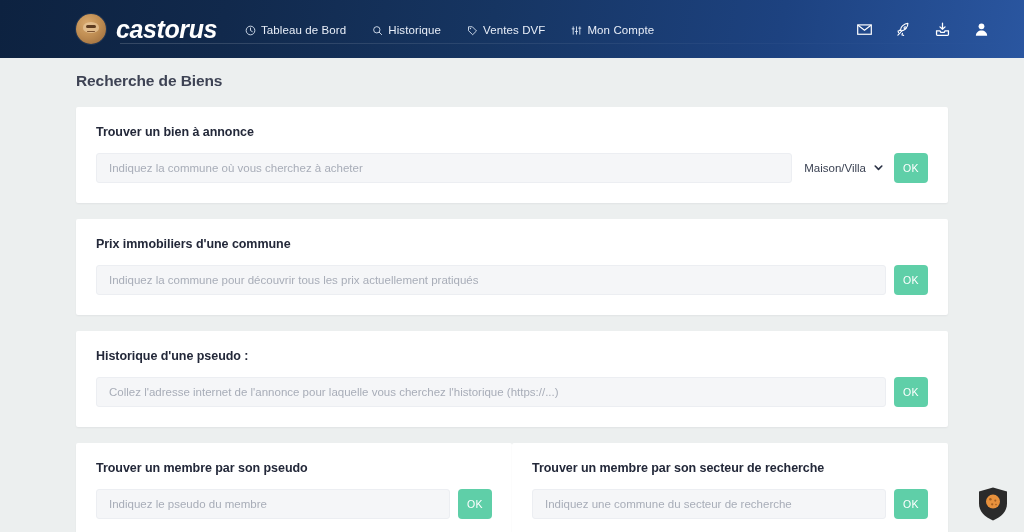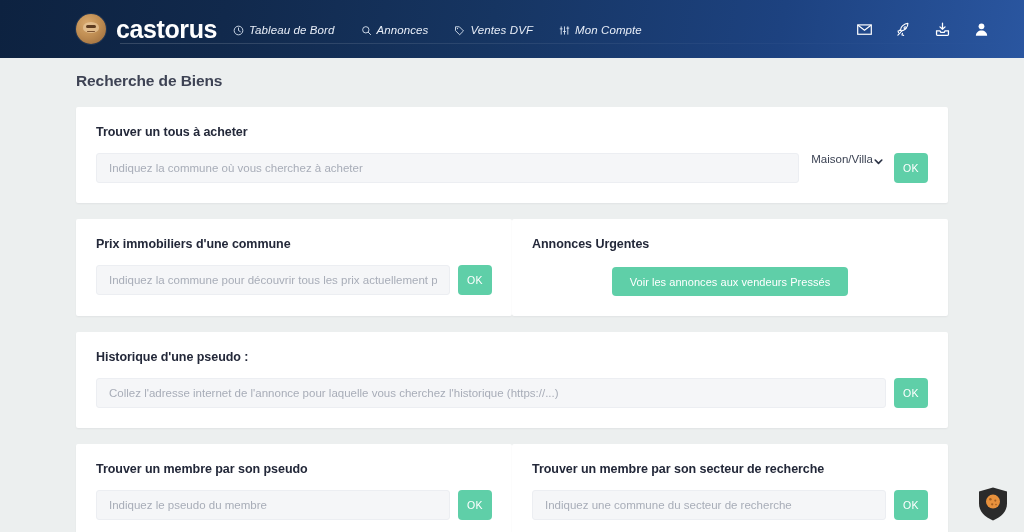--- a/index.html
+++ b/index.html
@@ -42,21 +42,22 @@
     display: flex;
     align-items: center;
     padding: 0 24px 0 76px;
     z-index: 2;
   }
 
   .brand {
     display: flex;
     align-items: center;
     gap: 10px;
-    margin-right: 16px;
+    margin-right: 28px;
+    font-style: italic;
   }
   .brand-avatar {
     width: 30px; height: 30px;
     border-radius: 50%;
     background: radial-gradient(circle at 38% 32%, #d8a96e 0%, #c08e53 46%, #96673a 100%);
     position: relative;
     flex: none;
     box-shadow: 0 0 0 1px rgba(255,255,255,0.08);
   }
   .brand-avatar::before {
@@ -92,21 +93,20 @@
   }
   .nav-item {
     display: flex;
     align-items: center;
     gap: 5px;
     color: #e8eef8;
     font-size: 11.5px;
     letter-spacing: .1px;
     cursor: pointer;
     white-space: nowrap;
-    font-style: italic;
   }
   .nav-item svg { display: block; }
 
   .header-actions {
     margin-left: auto;
     display: flex;
     align-items: center;
     gap: 22px;
     padding-right: 10px;
   }
@@ -168,21 +168,22 @@
     font-family: "Liberation Sans", sans-serif;
     font-size: 11.5px;
     color: #2b3245;
     outline: none;
   }
   .text-input::placeholder { color: #a8adb8; }
 
   .select-wrap {
     position: relative;
     display: flex;
-    align-items: flex-start;
+    align-items: center;
+    gap: 7px;
     padding: 0 10px 0 12px;
     height: 30px;
     cursor: pointer;
     flex: none;
   }
   .select-label {
     font-size: 11.5px;
     color: #3b4253;
     white-space: nowrap;
   }
@@ -254,21 +255,21 @@
         <span>Tableau de Bord</span>
       </div>
 
       <div class="nav-item">
         <span>
           <svg width="11" height="11" viewBox="0 0 16 16" fill="none">
             <circle cx="7" cy="7" r="4.6" stroke="#dce6f4" stroke-width="1.3"></circle>
             <path d="M10.6 10.6L14 14" stroke="#dce6f4" stroke-width="1.3" stroke-linecap="round"></path>
           </svg>
         </span>
-        <span>Annonces</span>
+        <span>Historique</span>
       </div>
 
       <div class="nav-item">
         <span>
           <svg width="11" height="11" viewBox="0 0 16 16" fill="none">
             <path d="M2.2 8.2V2.6h5.6l6 6-5.6 5.6-6-6z" stroke="#dce6f4" stroke-width="1.3" stroke-linejoin="round"></path>
             <circle cx="5" cy="5.2" r="1" fill="#dce6f4"></circle>
           </svg>
         </span>
         <span>Ventes DVF</span>
@@ -322,21 +323,21 @@
 
     </div>
   </div>
 </div>
 
 <div class="page">
 
   <div class="page-title">Recherche de Biens</div>
 
   <div class="card card-block">
-    <div class="card-title">Trouver un tous à acheter</div>
+    <div class="card-title">Trouver un bien à annonce</div>
     <div class="field-row">
       <input class="text-input" type="text" placeholder="Indiquez la commune où vous cherchez à acheter" style="">
       <div class="select-wrap">
         <span class="select-label">Maison/Villa</span>
         <span>
           <svg width="11" height="11" viewBox="0 0 12 12" fill="none">
             <path d="M2.4 4.4L6 8l3.6-3.6" stroke="#2b3245" stroke-width="1.8" stroke-linecap="round" stroke-linejoin="round"></path>
           </svg>
         </span>
       </div>
@@ -347,26 +348,20 @@
   <div class="row">
 
     <div class="card">
       <div class="card-title">Prix immobiliers d'une commune</div>
       <div class="field-row">
         <input class="text-input" type="text" placeholder="Indiquez la commune pour découvrir tous les prix actuellement pratiqués" style="">
         <button class="ok-btn spaced">OK</button>
       </div>
     </div>
 
-    <div class="card">
-      <div class="card-title">Annonces Urgentes</div>
-      <div class="cta-wrap">
-        <button class="cta-btn">Voir les annonces aux vendeurs Pressés</button>
-      </div>
-    </div>
 
   </div>
 
   <div class="card card-block">
     <div class="card-title">Historique d'une pseudo :</div>
     <div class="field-row">
       <input class="text-input" type="text" placeholder="Collez l'adresse internet de l'annonce pour laquelle vous cherchez l'historique (https://...)" style="">
       <button class="ok-btn spaced">OK</button>
     </div>
   </div>

